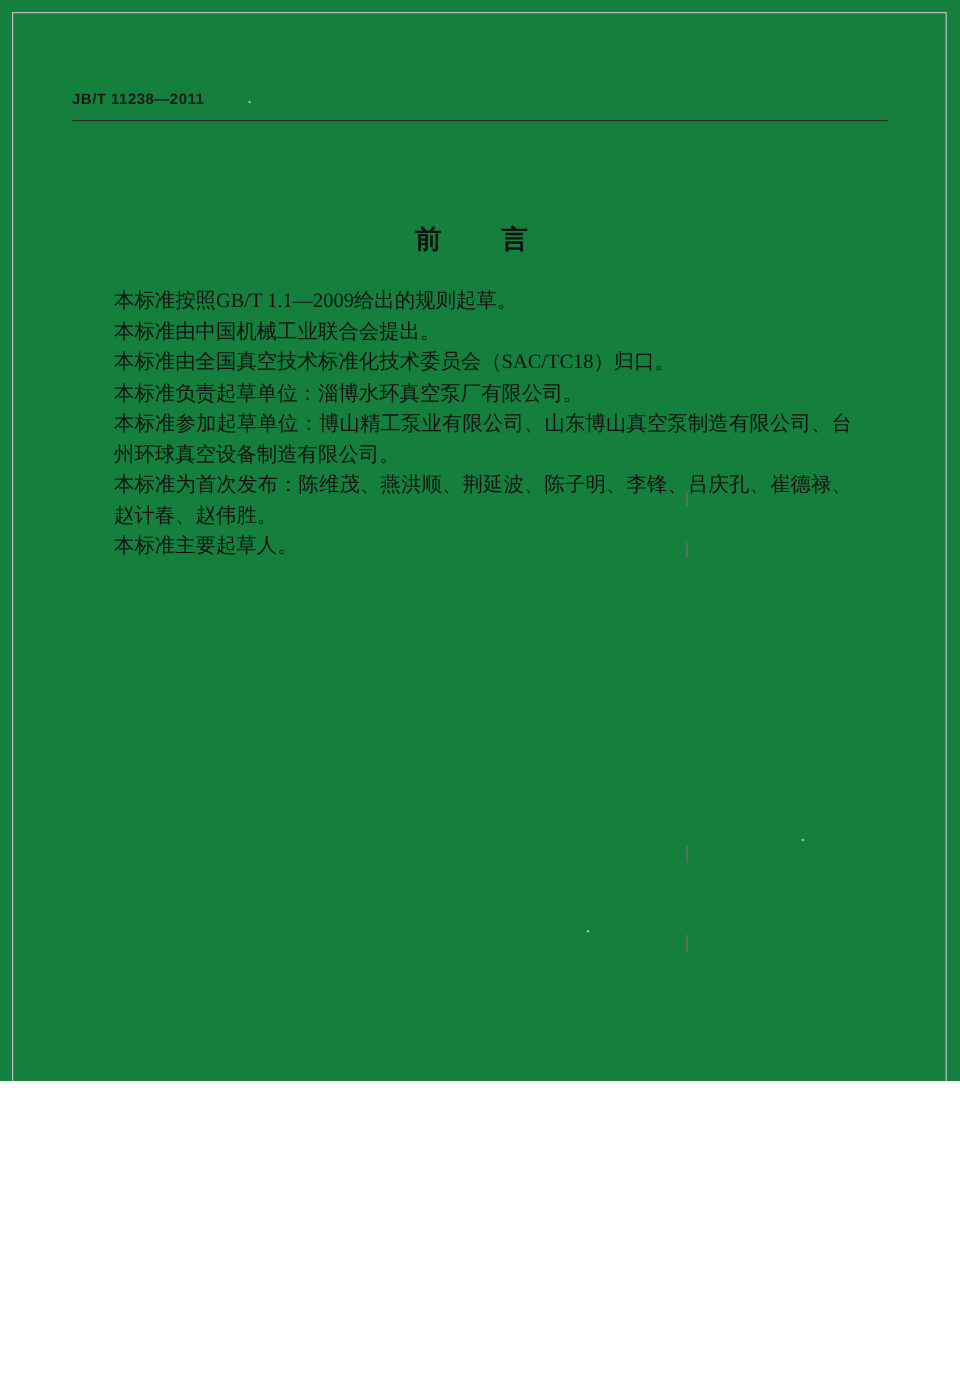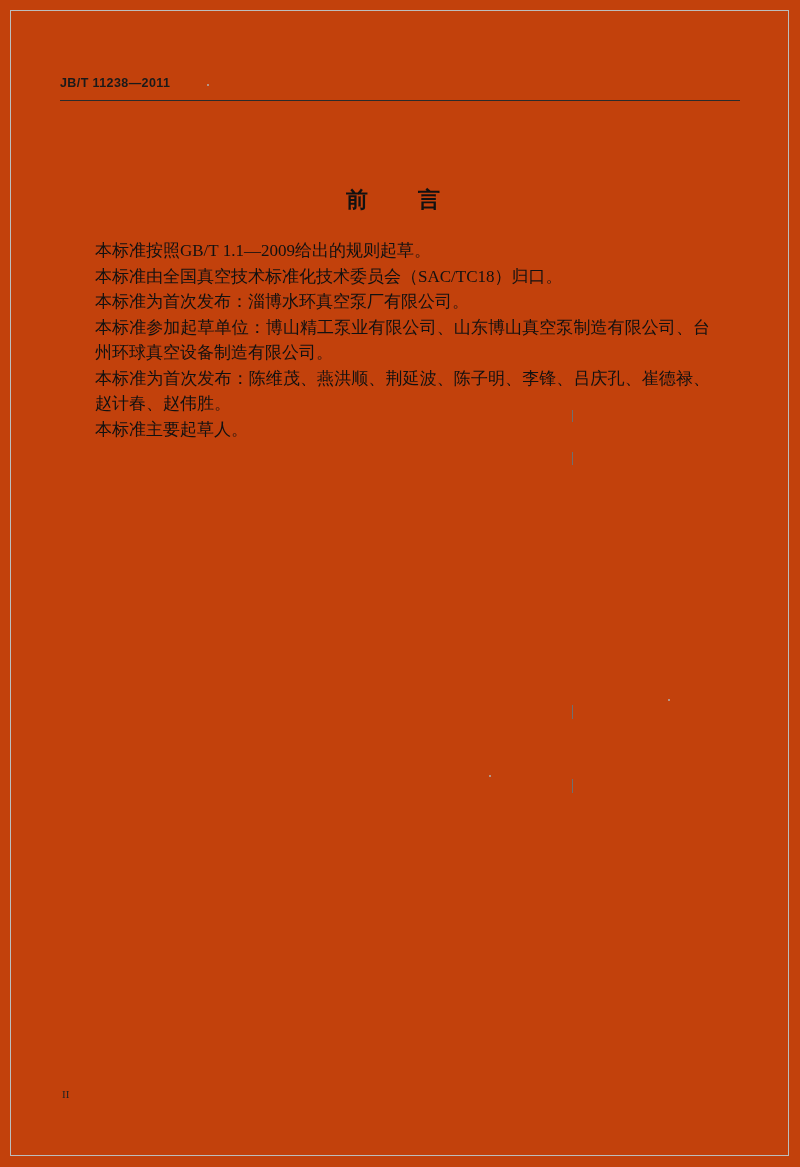--- a/index.html
+++ b/index.html
@@ -6,23 +6,23 @@
     margin: 0;
     padding: 0;
     background: #ffffff;
   }
   body {
     font-family: "Liberation Serif", "DejaVu Serif", serif;
   }
   .page {
     position: relative;
     width: 800px;
-    height: 1167px;
+    height: 901px;
     margin: 0 auto;
-    background: #c2410c;
+    background: #15803d;
     overflow: hidden;
   }
   
   .page-frame {
     position: absolute;
     left: 10px;
     top: 10px;
     width: 779px;
     height: 1146px;
     border: 1px solid #bdbdbd;
@@ -130,22 +130,23 @@
 
   <div class="header-num">JB/T 11238—2011</div>
   <div class="header-rule"></div>
 
   <div class="speck" style="left:207px; top:84px;"></div>
 
   <h1 class="doc-title">前　言</h1>
 
   <div class="body-block">
     <p class="para-indent">本标准按照GB/T 1.1—2009给出的规则起草。</p>
+    <p class="para-indent">本标准由中国机械工业联合会提出。</p>
     <p class="para-indent">本标准由全国真空技术标准化技术委员会（SAC/TC18）归口。</p>
-    <p class="para-indent">本标准为首次发布：淄博水环真空泵厂有限公司。</p>
+    <p class="para-indent">本标准负责起草单位：淄博水环真空泵厂有限公司。</p>
     <p class="para-indent">本标准参加起草单位：博山精工泵业有限公司、山东博山真空泵制造有限公司、台州环球真空设备制造有限公司。</p>
     <p class="para-indent">本标准为首次发布：陈维茂、燕洪顺、荆延波、陈子明、李锋、吕庆孔、崔德禄、赵计春、赵伟胜。</p>
     <p class="para-indent">本标准主要起草人。</p>
   </div>
 
   <div class="tick" style="left:572px; top:410px; height:12px;"></div>
   <div class="tick" style="left:572px; top:452px; height:13px;"></div>
   <div class="tick" style="left:572px; top:705px; height:14px;"></div>
   <div class="tick" style="left:572px; top:779px; height:14px;"></div>
   <div class="speck" style="left:668px; top:699px;"></div>

